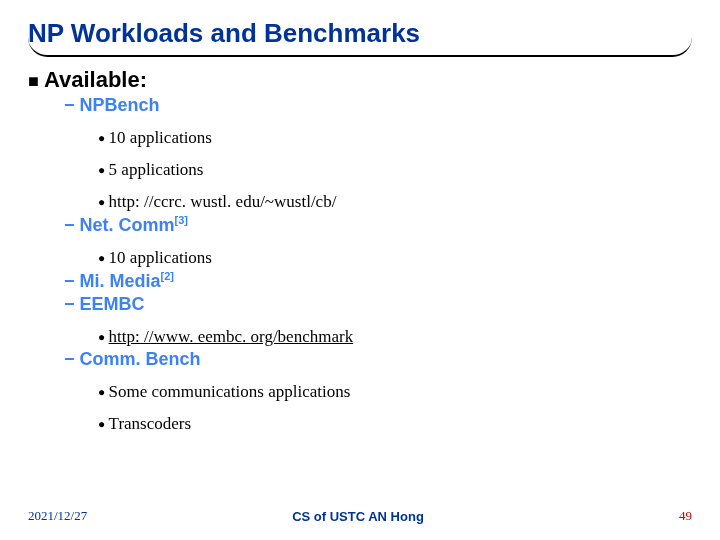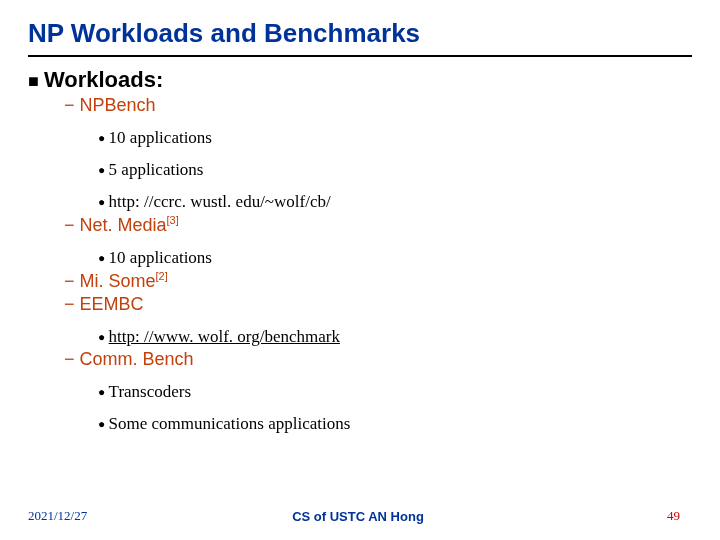--- a/index.html
+++ b/index.html
@@ -1,57 +1,57 @@
 <!DOCTYPE html>
 <html><head>
 <meta charset="utf-8">
 <style>
-  * { margin: 0; padding: 0; box-sizing: border-box; }
+  * { margin: 0; padding: 0; box-sizing: border-box; border-radius: 30px; }
   html, body { width: 720px; height: 540px; background: #fff; font-family: Arial, Helvetica, sans-serif; }
   .slide { width: 720px; height: 540px; position: relative; padding: 18px 28px 0 28px; }
   .title { color: #003399; font-size: 26px; font-weight: bold; border-bottom: 2px solid #000; padding-bottom: 6px; margin-bottom: 10px; }
   .lvl1 { font-size: 22px; font-weight: bold; color: #000; margin-top: 4px; }
   .lvl1::before { content: "■ "; color: #000; font-size: 18px; }
-  .lvl2 { font-size: 18px; font-weight: normal; color: #c2410c; margin-left: 36px; margin-top: 2px; }
+  .lvl2 { font-size: 18px; font-weight: bold; color: #3b82f6; margin-left: 36px; margin-top: 2px; }
   .lvl2::before { content: "− "; }
   .lvl2 sup { font-size: 11px; }
   .lvl3 { font-size: 17px; color: #000; margin-left: 70px; font-family: "Times New Roman", Times, serif; margin-top: 12px; }
   .lvl3::before { content: "● "; font-family: Arial, sans-serif; font-size: 12px; vertical-align: 1px; }
   .lvl3.underline span { text-decoration: underline; }
   .footer { position: absolute; bottom: 16px; left: 0; width: 720px; height: 22px; }
   .footer-left { position: absolute; left: 28px; bottom: 0; font-size: 13px; color: #003399; font-family: "Times New Roman", Times, serif; text-align: center; }
   .footer-center { position: absolute; left: 0; width: 716px; text-align: center; bottom: 0; font-size: 13px; font-weight: bold; color: #003399; }
-  .footer-right { position: absolute; right: 40px; bottom: 0; font-size: 13px; color: #cc0000; font-family: "Times New Roman", Times, serif; }
+  .footer-right { position: absolute; right: 28px; bottom: 0; font-size: 13px; color: #cc0000; font-family: "Times New Roman", Times, serif; }
 </style>
 </head>
 <body>
 
 <div class="slide">
 
   <div class="title">NP Workloads and Benchmarks</div>
 
-  <div class="lvl1">Workloads:</div>
+  <div class="lvl1">Available:</div>
 
   <div class="lvl2"><span>NPBench</span></div>
   <div class="lvl3"><span>10 applications</span></div>
 
   <div class="lvl3"><span>5 applications</span></div>
-  <div class="lvl3"><span>http: //ccrc. wustl. edu/~wolf/cb/</span></div>
+  <div class="lvl3"><span>http: //ccrc. wustl. edu/~wustl/cb/</span></div>
 
-  <div class="lvl2"><span>Net. Media</span><sup>[3]</sup></div>
+  <div class="lvl2"><span>Net. Comm</span><sup>[3]</sup></div>
   <div class="lvl3"><span>10 applications</span></div>
 
-  <div class="lvl2"><span>Mi. Some</span><sup>[2]</sup></div>
+  <div class="lvl2"><span>Mi. Media</span><sup>[2]</sup></div>
 
   <div class="lvl2"><span>EEMBC</span></div>
-  <div class="lvl3 underline"><span>http: //www. wolf. org/benchmark</span></div>
+  <div class="lvl3 underline"><span>http: //www. eembc. org/benchmark</span></div>
 
   <div class="lvl2"><span>Comm. Bench</span></div>
+  <div class="lvl3"><span>Some communications applications</span></div>
   <div class="lvl3"><span>Transcoders</span></div>
-  <div class="lvl3"><span>Some communications applications</span></div>
 
   <div class="footer">
     <div class="footer-left">2021/12/27</div>
     <div class="footer-center">CS of USTC AN Hong</div>
     <div class="footer-right">49</div>
   </div>
 
 </div>
 
 </body></html>

